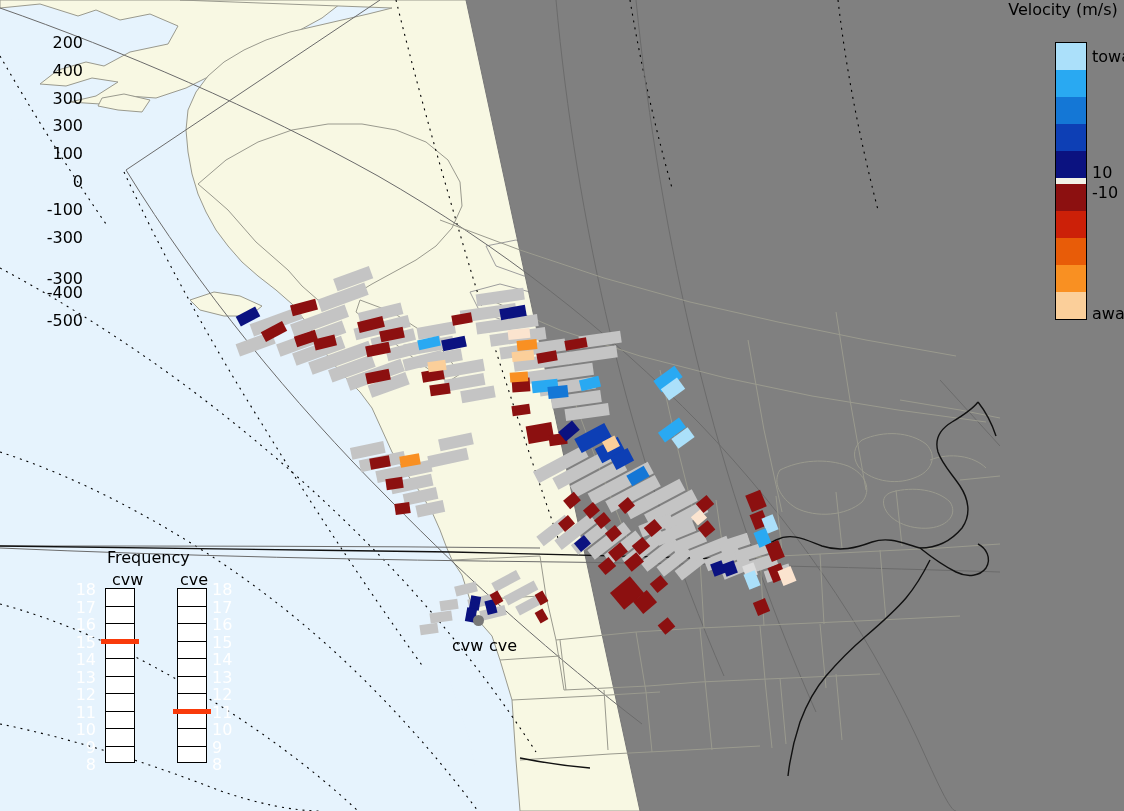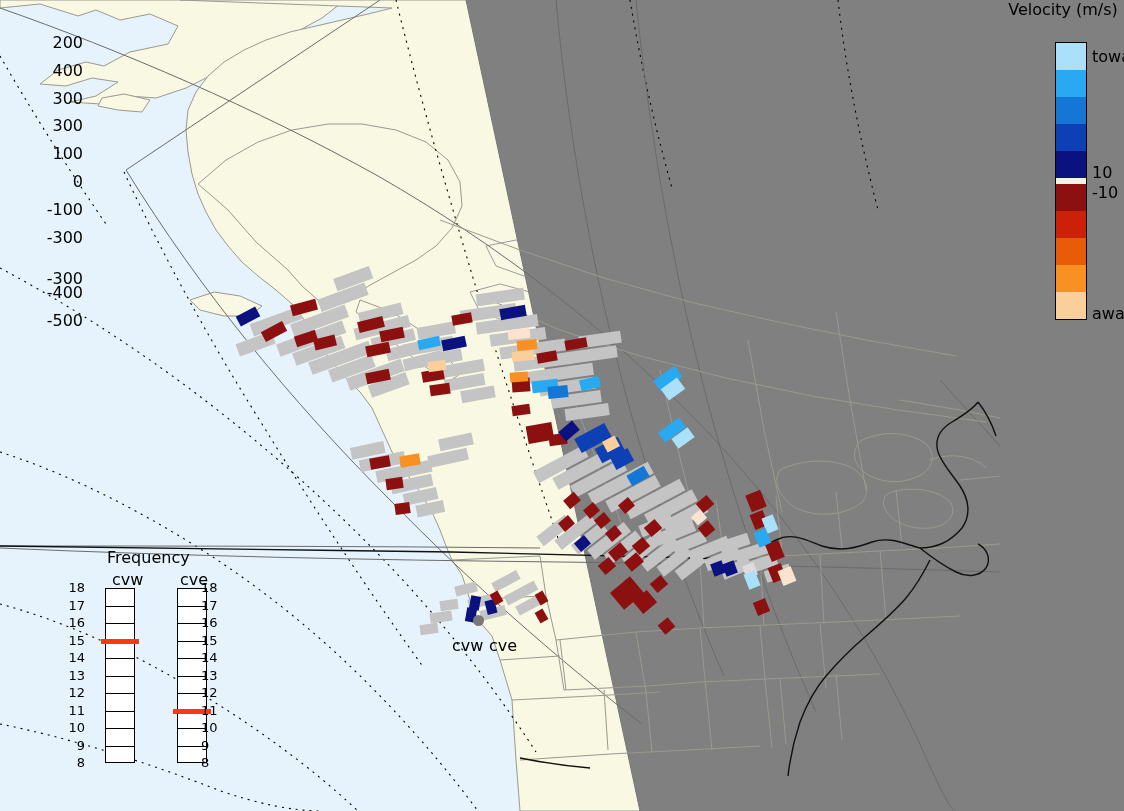--- a/index.html
+++ b/index.html
@@ -26,22 +26,22 @@
            white-space:nowrap;transform:translateY(-9px);}
 
   
   .freq-title{position:absolute;left:107px;top:548px;font-size:16px;color:#000;}
   .freq-col-lbl{position:absolute;top:570px;font-size:16px;color:#000;}
   .freq-bar{position:absolute;width:30px;border:1px solid #000;box-sizing:border-box;
             background:#fff;}
   .freq-seg{position:absolute;left:0;width:100%;border-bottom:1px solid #000;
             box-sizing:border-box;}
   .freq-mark{position:absolute;height:5px;background:#f93a0a;}
-  .freq-num{position:absolute;font-size:13px;color:#000000;transform:translateY(-8px);
-            white-space:nowrap;}
+  .freq-num{position:absolute;font-size:16px;color:#ffffff;transform:translateY(-8px);
+            white-space:nowrap;margin-left:11px;}
 
   
   .site-lbl{position:absolute;font-size:16px;color:#000;white-space:nowrap;}
   .site-dot{position:absolute;width:11px;height:11px;border-radius:50%;
             background:#787878;}
 </style>
 </head>
 <body>
 
 <div id="stage">

